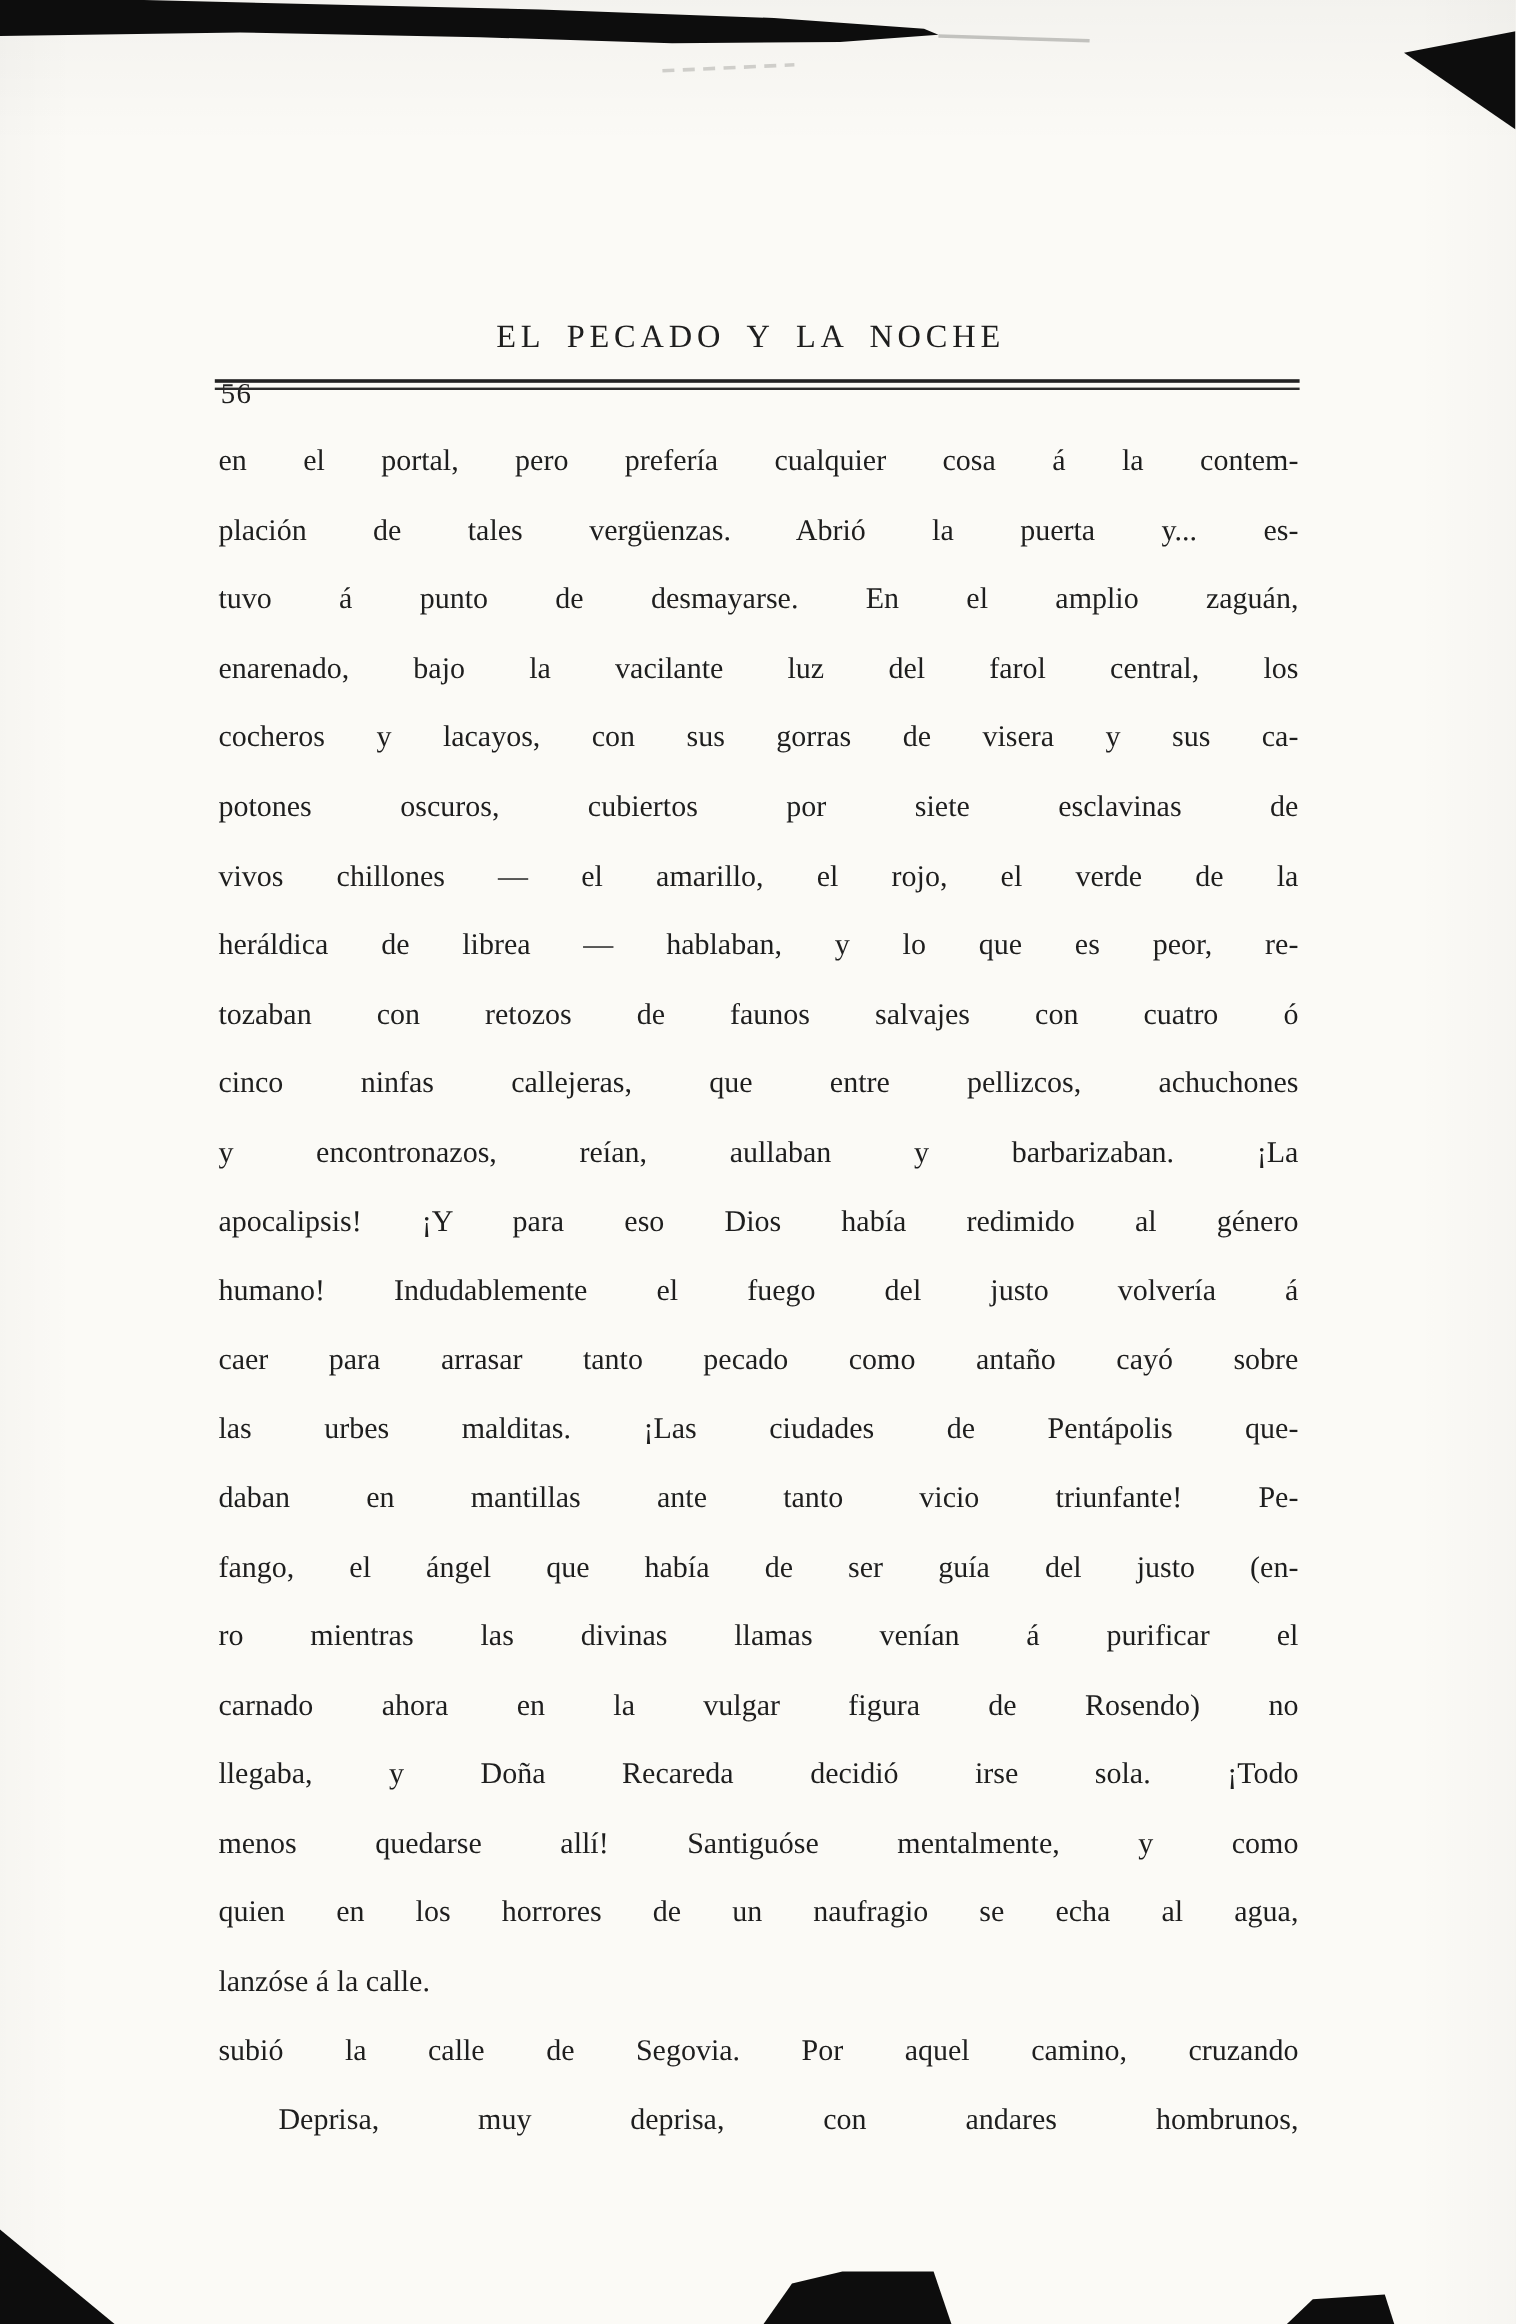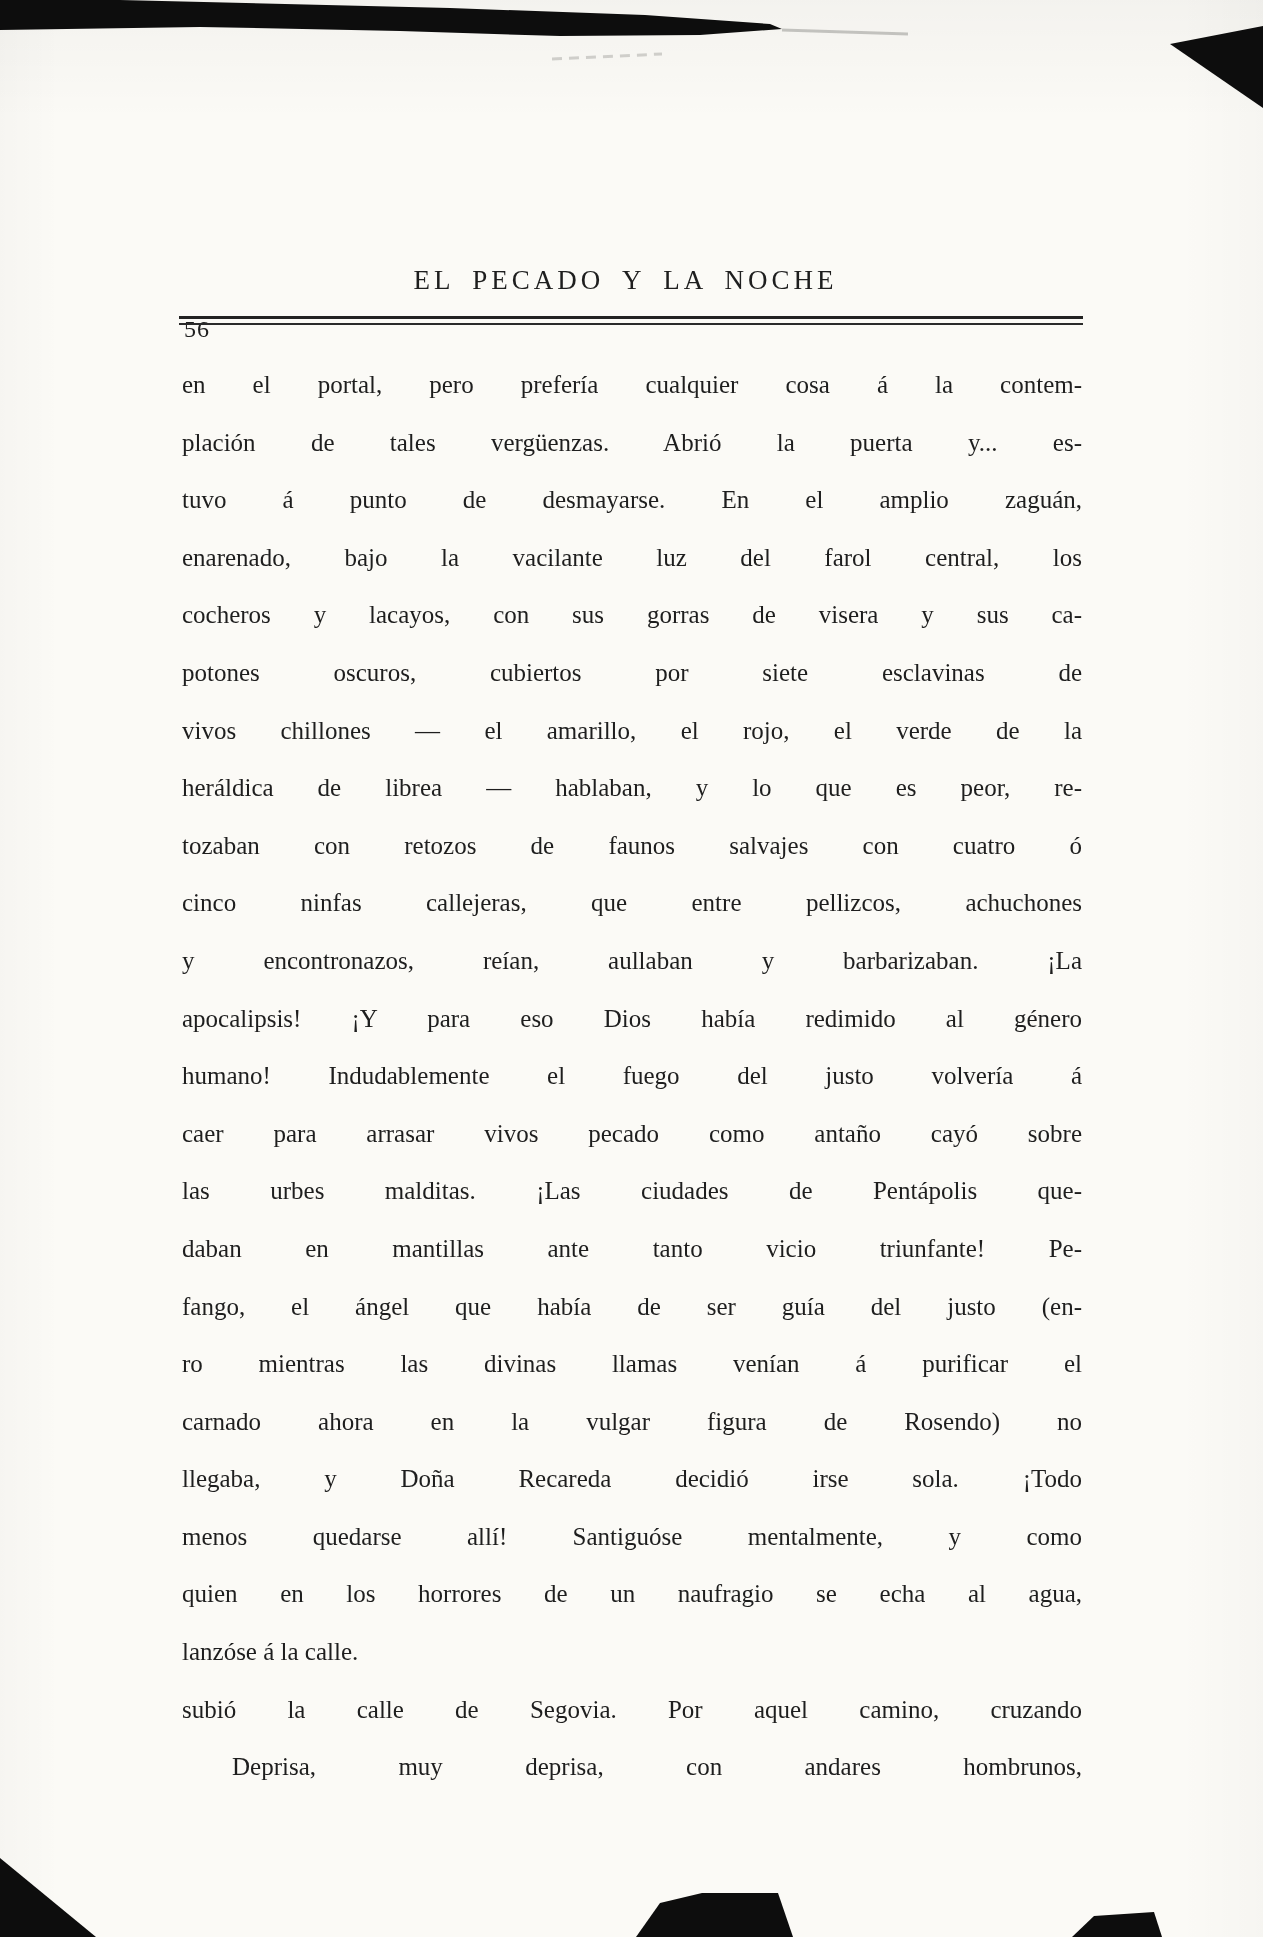--- a/index.html
+++ b/index.html
@@ -89,21 +89,21 @@
       <div class="line just">enarenado, bajo la vacilante luz del farol central, los</div>
       <div class="line just">cocheros y lacayos, con sus gorras de visera y sus ca-</div>
       <div class="line just">potones oscuros, cubiertos por siete esclavinas de</div>
       <div class="line just">vivos chillones — el amarillo, el rojo, el verde de la</div>
       <div class="line just">heráldica de librea — hablaban, y lo que es peor, re-</div>
       <div class="line just">tozaban con retozos de faunos salvajes con cuatro ó</div>
       <div class="line just">cinco ninfas callejeras, que entre pellizcos, achuchones</div>
       <div class="line just">y encontronazos, reían, aullaban y barbarizaban. ¡La</div>
       <div class="line just">apocalipsis! ¡Y para eso Dios había redimido al género</div>
       <div class="line just">humano! Indudablemente el fuego del justo volvería á</div>
-      <div class="line just">caer para arrasar vivos pecado como antaño cayó sobre</div>
+      <div class="line just">caer para arrasar tanto pecado como antaño cayó sobre</div>
       <div class="line just">las urbes malditas. ¡Las ciudades de Pentápolis que-</div>
       <div class="line just">daban en mantillas ante tanto vicio triunfante! Pe-</div>
       <div class="line just">fango, el ángel que había de ser guía del justo (en-</div>
       <div class="line just">ro mientras las divinas llamas venían á purificar el</div>
       <div class="line just">carnado ahora en la vulgar figura de Rosendo) no</div>
       <div class="line just">llegaba, y Doña Recareda decidió irse sola. ¡Todo</div>
       <div class="line just">menos quedarse allí! Santiguóse mentalmente, y como</div>
       <div class="line just">quien en los horrores de un naufragio se echa al agua,</div>
       <div class="line">lanzóse á la calle.</div>
       <div class="line just">subió la calle de Segovia. Por aquel camino, cruzando</div>

